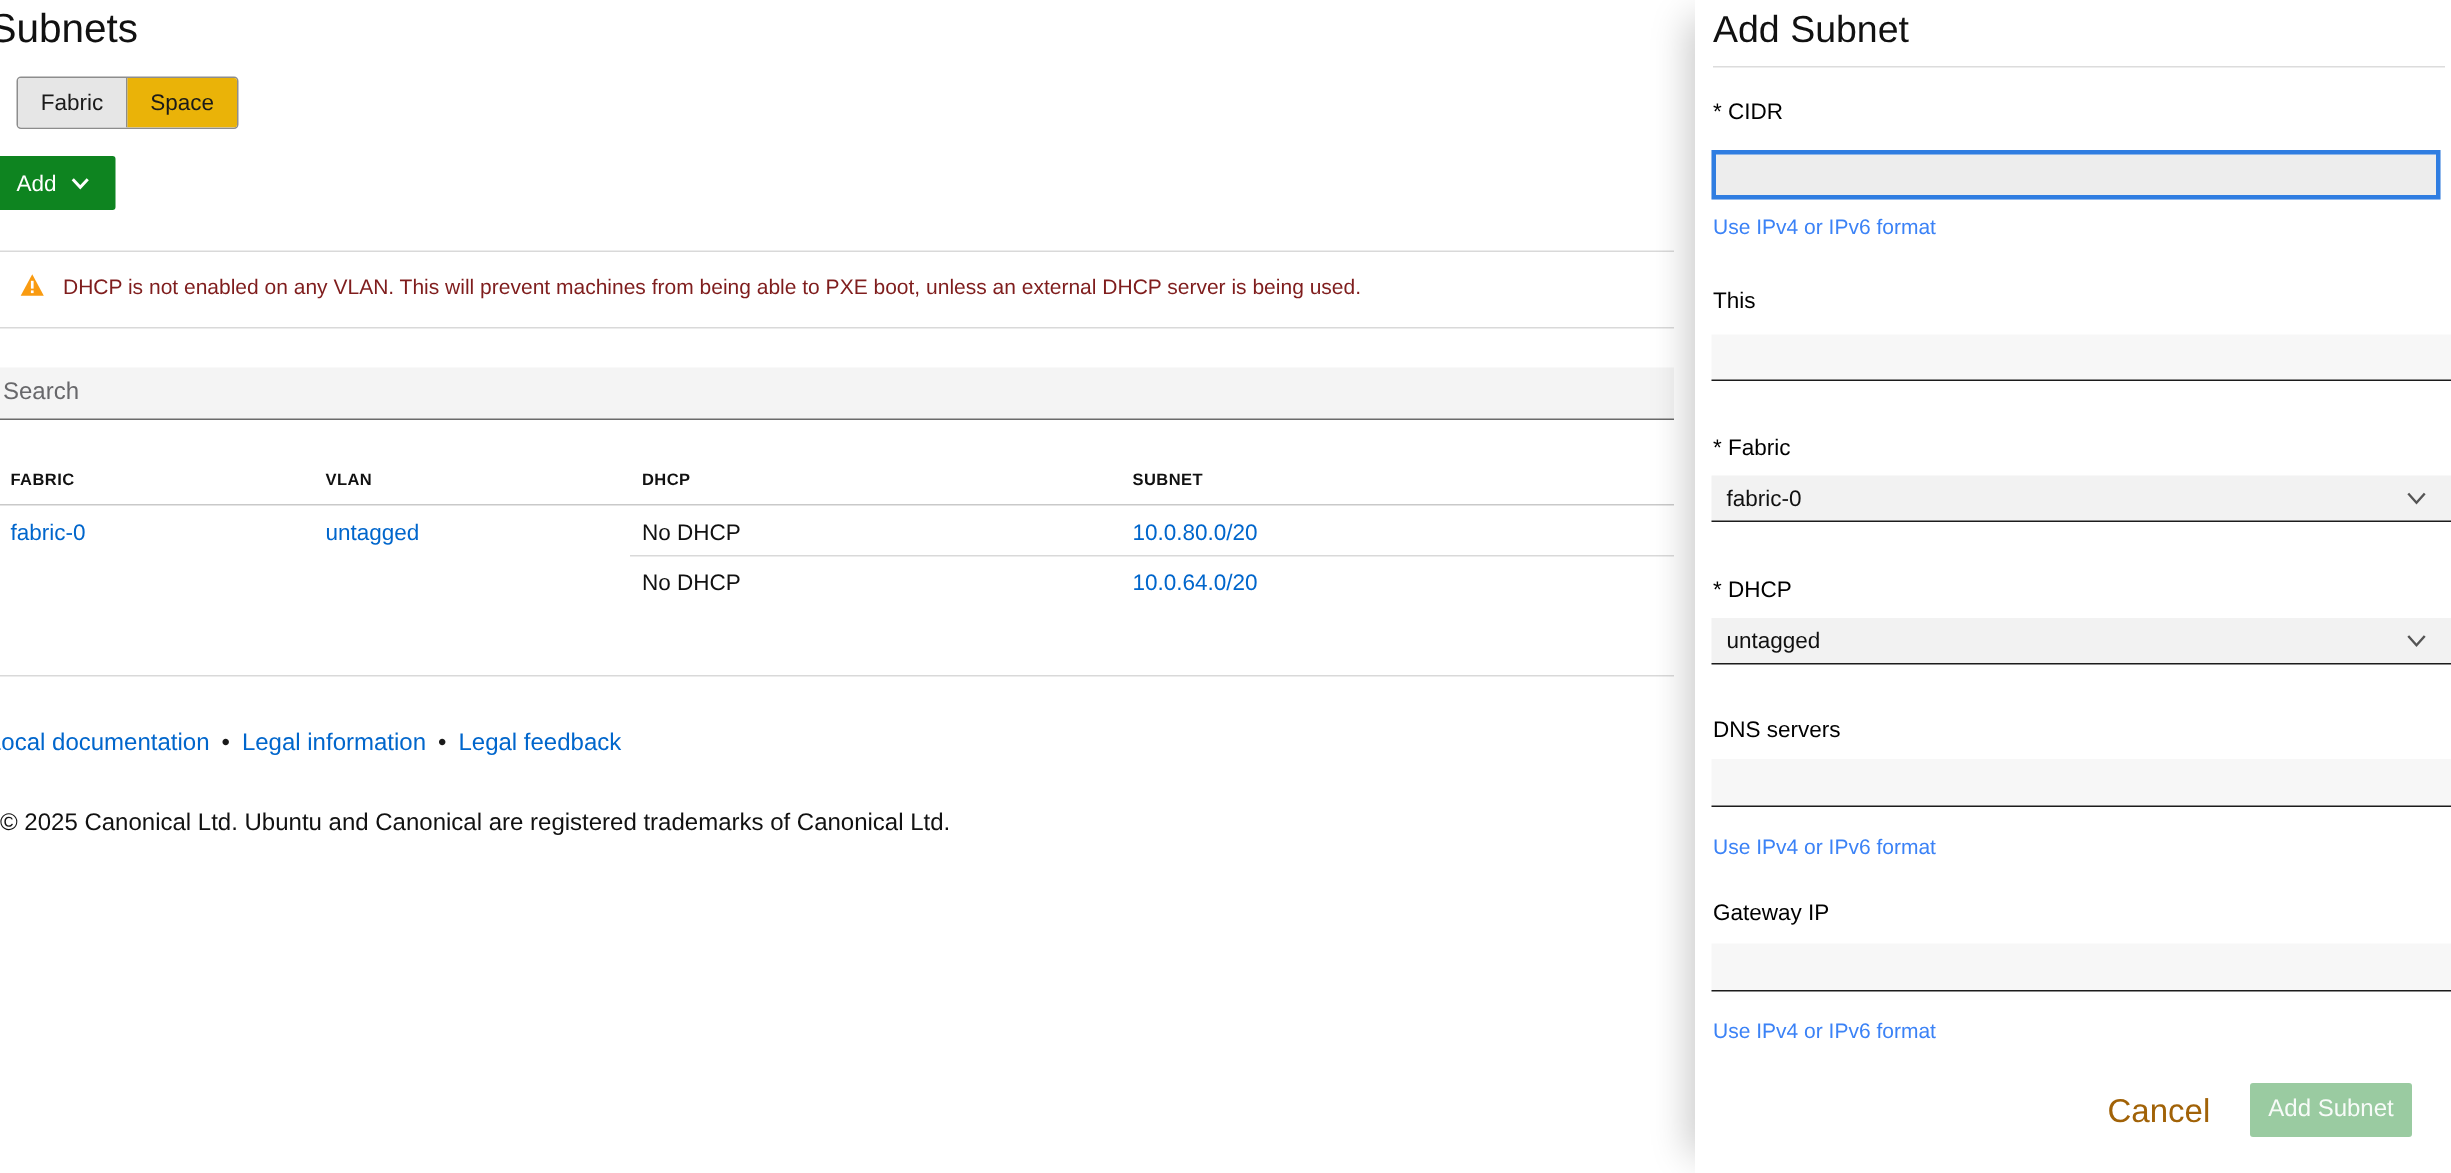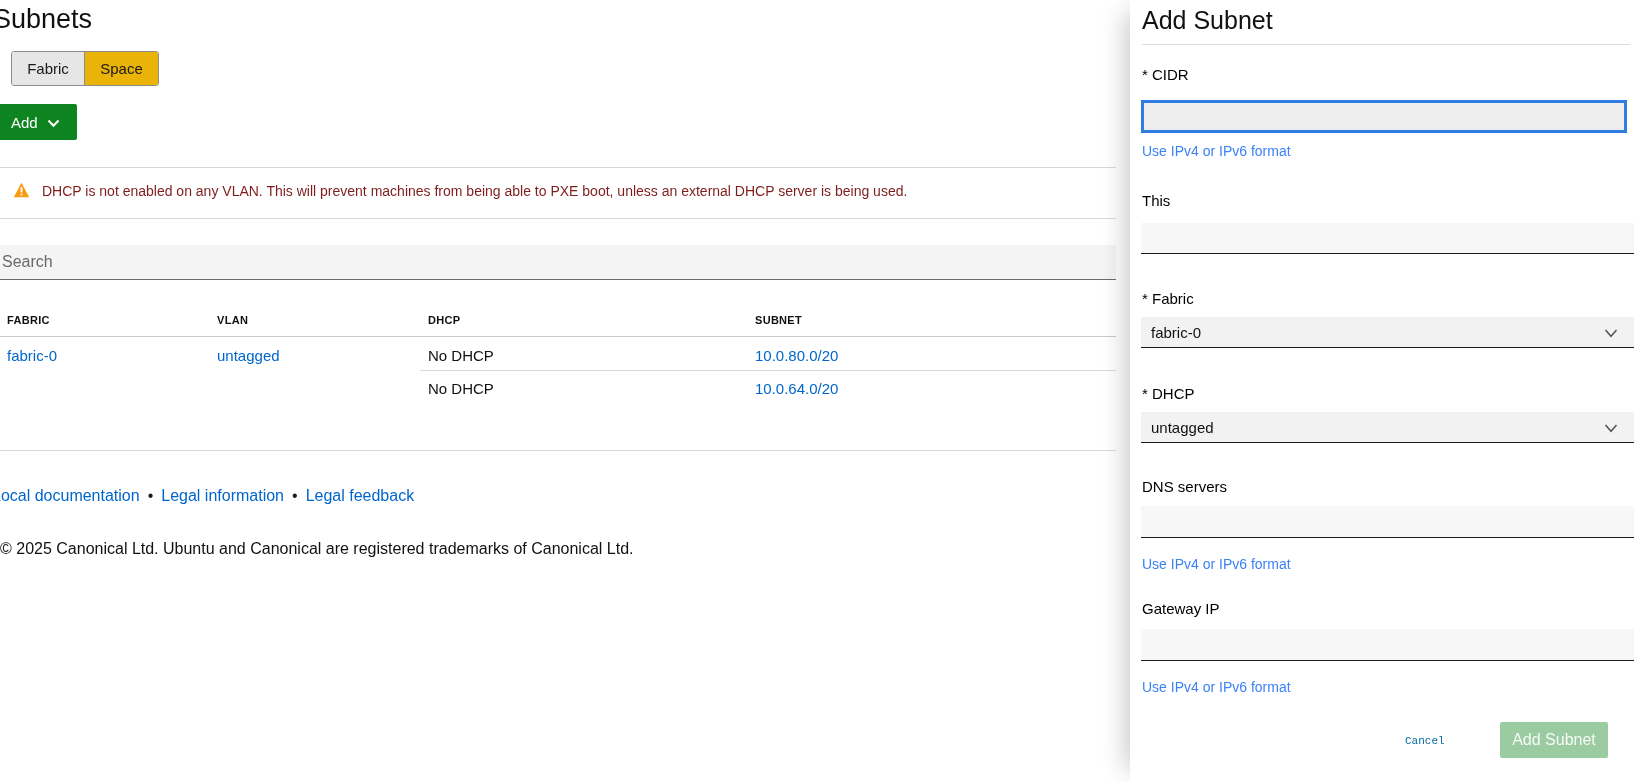--- a/index.html
+++ b/index.html
@@ -69,23 +69,23 @@
   .input-focus {
     background:#ededed; border:3px solid #2f7de1; width:486px; height:33px;
   }
   .select {
     background:#f2f2f2; border-bottom:1px solid #1c1c1c;
     width:493px; height:31px; display:flex; align-items:center;
     justify-content:space-between; padding:0 16px 0 10px;
     font-size:15px; color:#111; cursor:pointer;
   }
   .btn-cancel {
-    background:none; border:none; font-size:11px; color:#0369a1;
+    background:none; border:none; font-size:22px; color:#a16207;
     height:34px; padding:0 12px; cursor:pointer;
-    font-family:Liberation Mono, monospace;
+    font-family:Liberation Sans, sans-serif;
   }
   .btn-submit-disabled {
     background:rgba(14,132,32,.42); color:rgba(255,255,255,.92);
     border:none; border-radius:2px; width:108px; height:36px; font-size:16px;
     font-family:"Liberation Sans", sans-serif;
   }
 </style>
 </head>
 <body>
 

